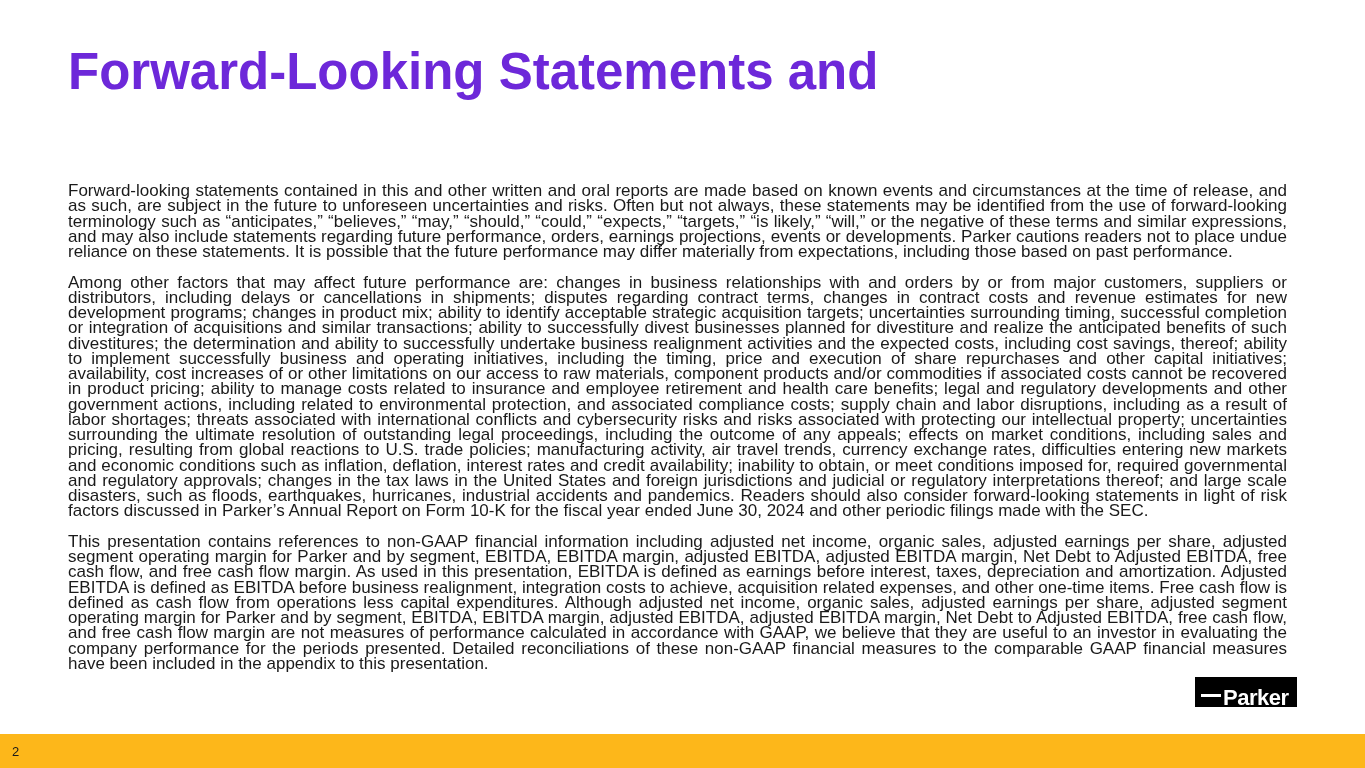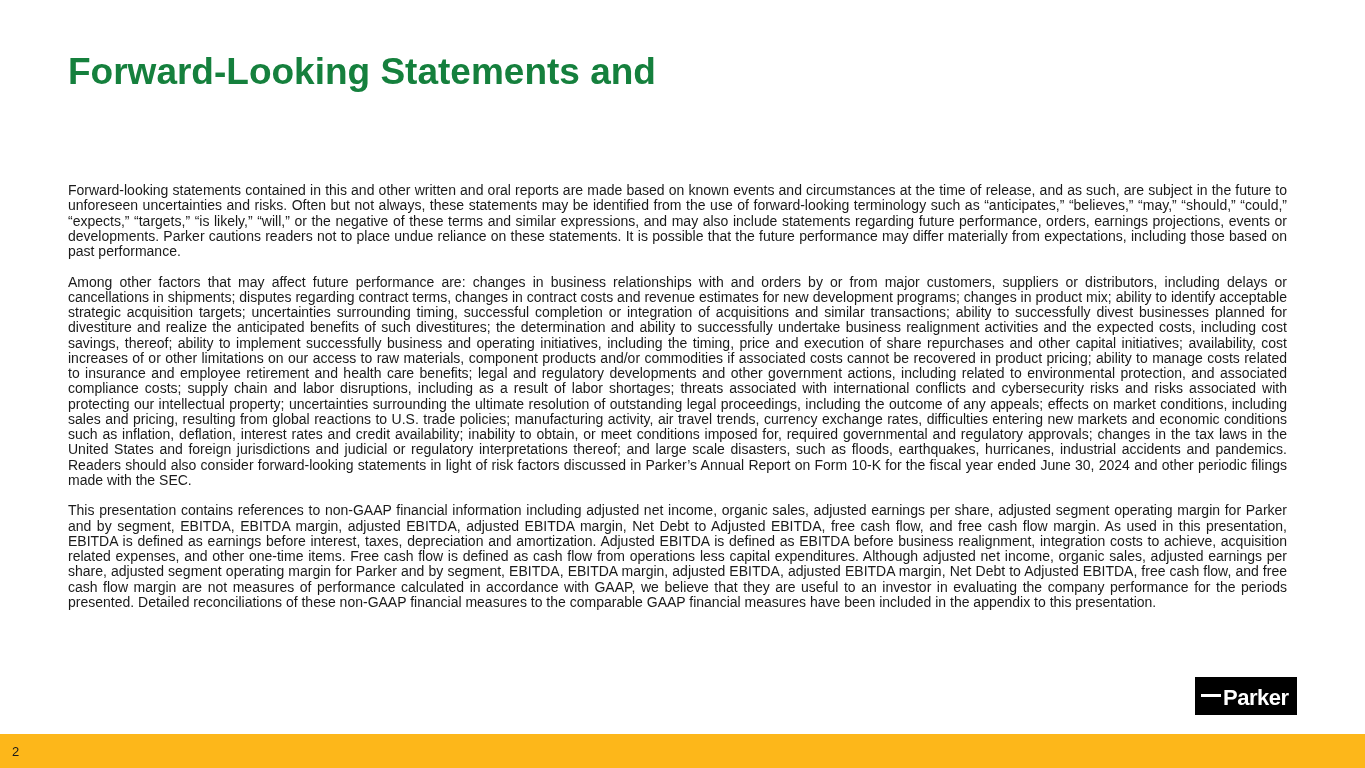--- a/index.html
+++ b/index.html
@@ -1,31 +1,31 @@
 <!DOCTYPE html>
 <html><head>
   <meta charset="utf-8">
   <style>
     * { margin: 0; padding: 0; box-sizing: border-box; }
     html, body { width: 1365px; height: 768px; overflow: hidden; background: #ffffff; }
     body { position: relative; font-family: "Liberation Sans", sans-serif; }
     .title {
       position: absolute; left: 68px; top: 45px; width: 1000px;
-      color: #15803d; font-weight: bold; font-size: 37px; line-height: 54px;
+      color: #6d28d9; font-weight: bold; font-size: 51px; line-height: 54px;
       letter-spacing: 0px;
     }
     .title span { display: block; }
     .body {
       position: absolute; left: 68px; top: 183px; width: 1219px;
-      color: #1a1a1a; font-size: 14px; line-height: 15.25px;
+      color: #1a1a1a; font-size: 17px; line-height: 15.25px;
     }
     .body p { text-align: justify; margin-bottom: 15.25px; }
     .body p.last { text-align: left; }
     .logo {
-      position: absolute; left: 1195px; top: 677px; width: 102px; height: 38px;
+      position: absolute; left: 1195px; top: 677px; width: 102px; height: 30px;
       background: #000000;
     }
     .logo svg { display: block; }
     .footer {
       position: absolute; left: 0; top: 734px; width: 1365px; height: 34px;
       background: #fdb71a;
     }
     .page-num {
       position: absolute; left: 12px; top: 10px;
       color: #1a1a1a; font-size: 13px; line-height: 15px;

